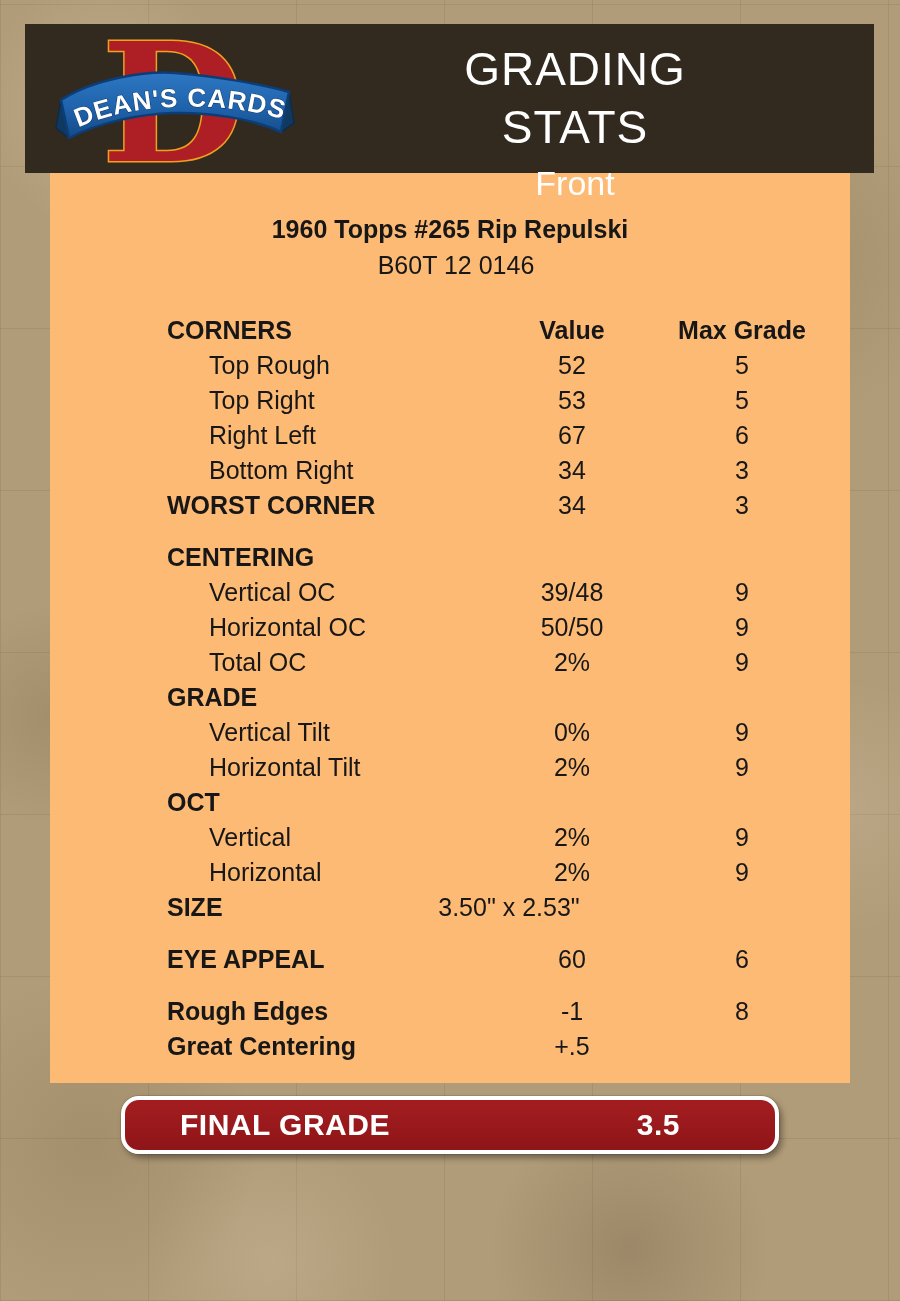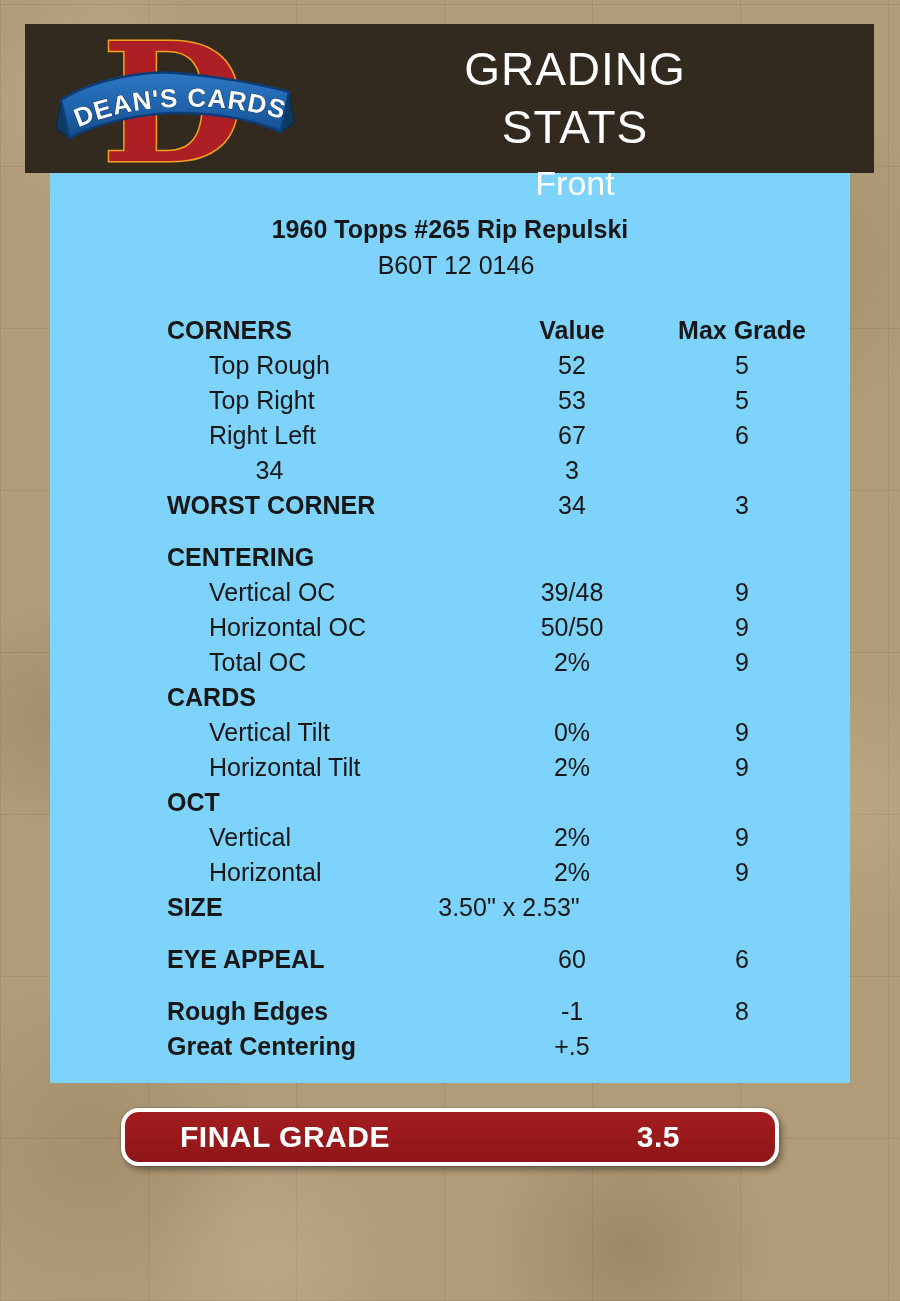--- a/index.html
+++ b/index.html
@@ -30,34 +30,34 @@
   }
   .logo{position:absolute;left:30px;top:4px;width:240px;height:142px;}
   .header-titles{
     position:absolute;left:360px;top:16px;width:380px;
     text-align:center;color:#ffffff;
   }
   .header-titles .main{font-size:46px;line-height:58px;letter-spacing:1px;font-weight:400;}
   .header-titles .sub{font-size:34px;line-height:46px;margin-top:4px;font-weight:400;}
   .card{
     position:absolute;left:50px;top:173px;width:800px;height:910px;
-    background:#7dd3fc;z-index:2;color:#171717;
+    background:#fdba74;z-index:2;color:#171717;
   }
   .card-title{margin-top:38px;text-align:center;font-size:25px;line-height:36px;font-weight:700;}
   .card-code{text-align:center;font-size:25px;line-height:36px;font-weight:400;padding-left:12px;}
   .stats-table{margin-top:30px;padding-left:17px;}
   .row{display:grid;grid-template-columns:405px 200px 140px;height:35px;align-items:center;}
   .row .lab{padding-left:142px;font-size:25px;white-space:nowrap;}
   .row.section .lab,.row.header .lab{padding-left:100px;font-weight:700;}
   .row .val,.row .max{text-align:center;font-size:25px;}
   .row.header .val,.row.header .max{font-weight:700;}
   .row.gap{margin-top:17px;}
   .row.size-row .val{transform:translateX(-63px);}
   .final-grade{
-    width:500px;height:50px;margin:44px auto 0;box-sizing:content-box;
+    width:500px;height:50px;margin:32px auto 0;box-sizing:content-box;
     background:linear-gradient(#a31d20,#8f1518);
     border:4px solid #ffffff;border-radius:18px;
     box-shadow:3px 4px 6px rgba(0,0,0,.38), 0 0 0 1px rgba(0,0,0,.10);
     display:flex;align-items:center;justify-content:space-between;
     padding:0 95px 0 55px;color:#ffffff;cursor:pointer;
   }
   .final-grade .fg-label,.final-grade .fg-value{font-size:30px;font-weight:700;letter-spacing:.5px;}
 </style>
 </head>
 <body>
@@ -112,20 +112,21 @@
     <span class="lab">Top Right</span>
     <span class="val">53</span>
     <span class="max">5</span>
   </div>
         <div class="row item">
     <span class="lab">Right Left</span>
     <span class="val">67</span>
     <span class="max">6</span>
   </div>
         <div class="row item">
+    <span class="lab">Bottom Right</span>
     <span class="val">34</span>
     <span class="max">3</span>
   </div>
         <div class="row section">
     <span class="lab">WORST CORNER</span>
     <span class="val">34</span>
     <span class="max">3</span>
   </div>
         <div class="row section gap">
     <span class="lab">CENTERING</span>
@@ -141,21 +142,21 @@
     <span class="lab">Horizontal OC</span>
     <span class="val">50/50</span>
     <span class="max">9</span>
   </div>
         <div class="row item">
     <span class="lab">Total OC</span>
     <span class="val">2%</span>
     <span class="max">9</span>
   </div>
         <div class="row section">
-    <span class="lab">CARDS</span>
+    <span class="lab">GRADE</span>
     <span class="val"></span>
     <span class="max"></span>
   </div>
         <div class="row item">
     <span class="lab">Vertical Tilt</span>
     <span class="val">0%</span>
     <span class="max">9</span>
   </div>
         <div class="row item">
     <span class="lab">Horizontal Tilt</span>

